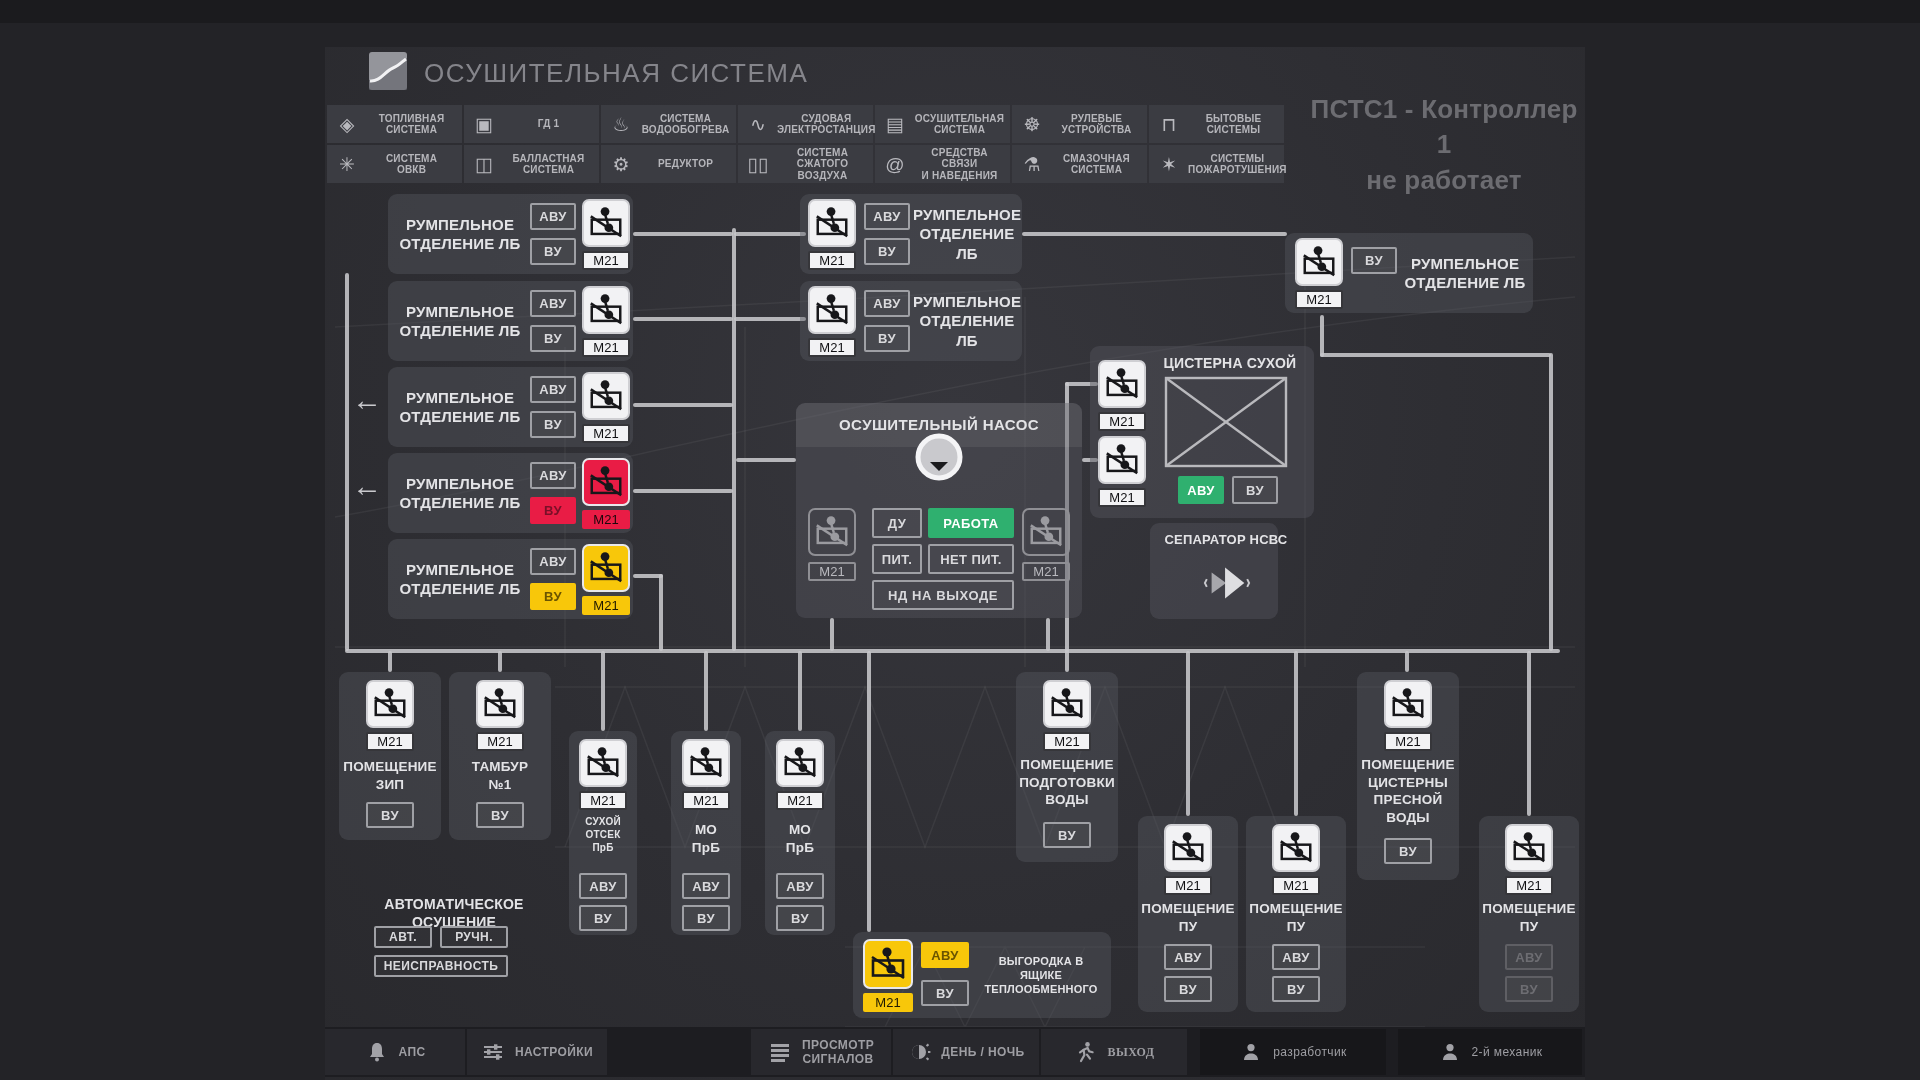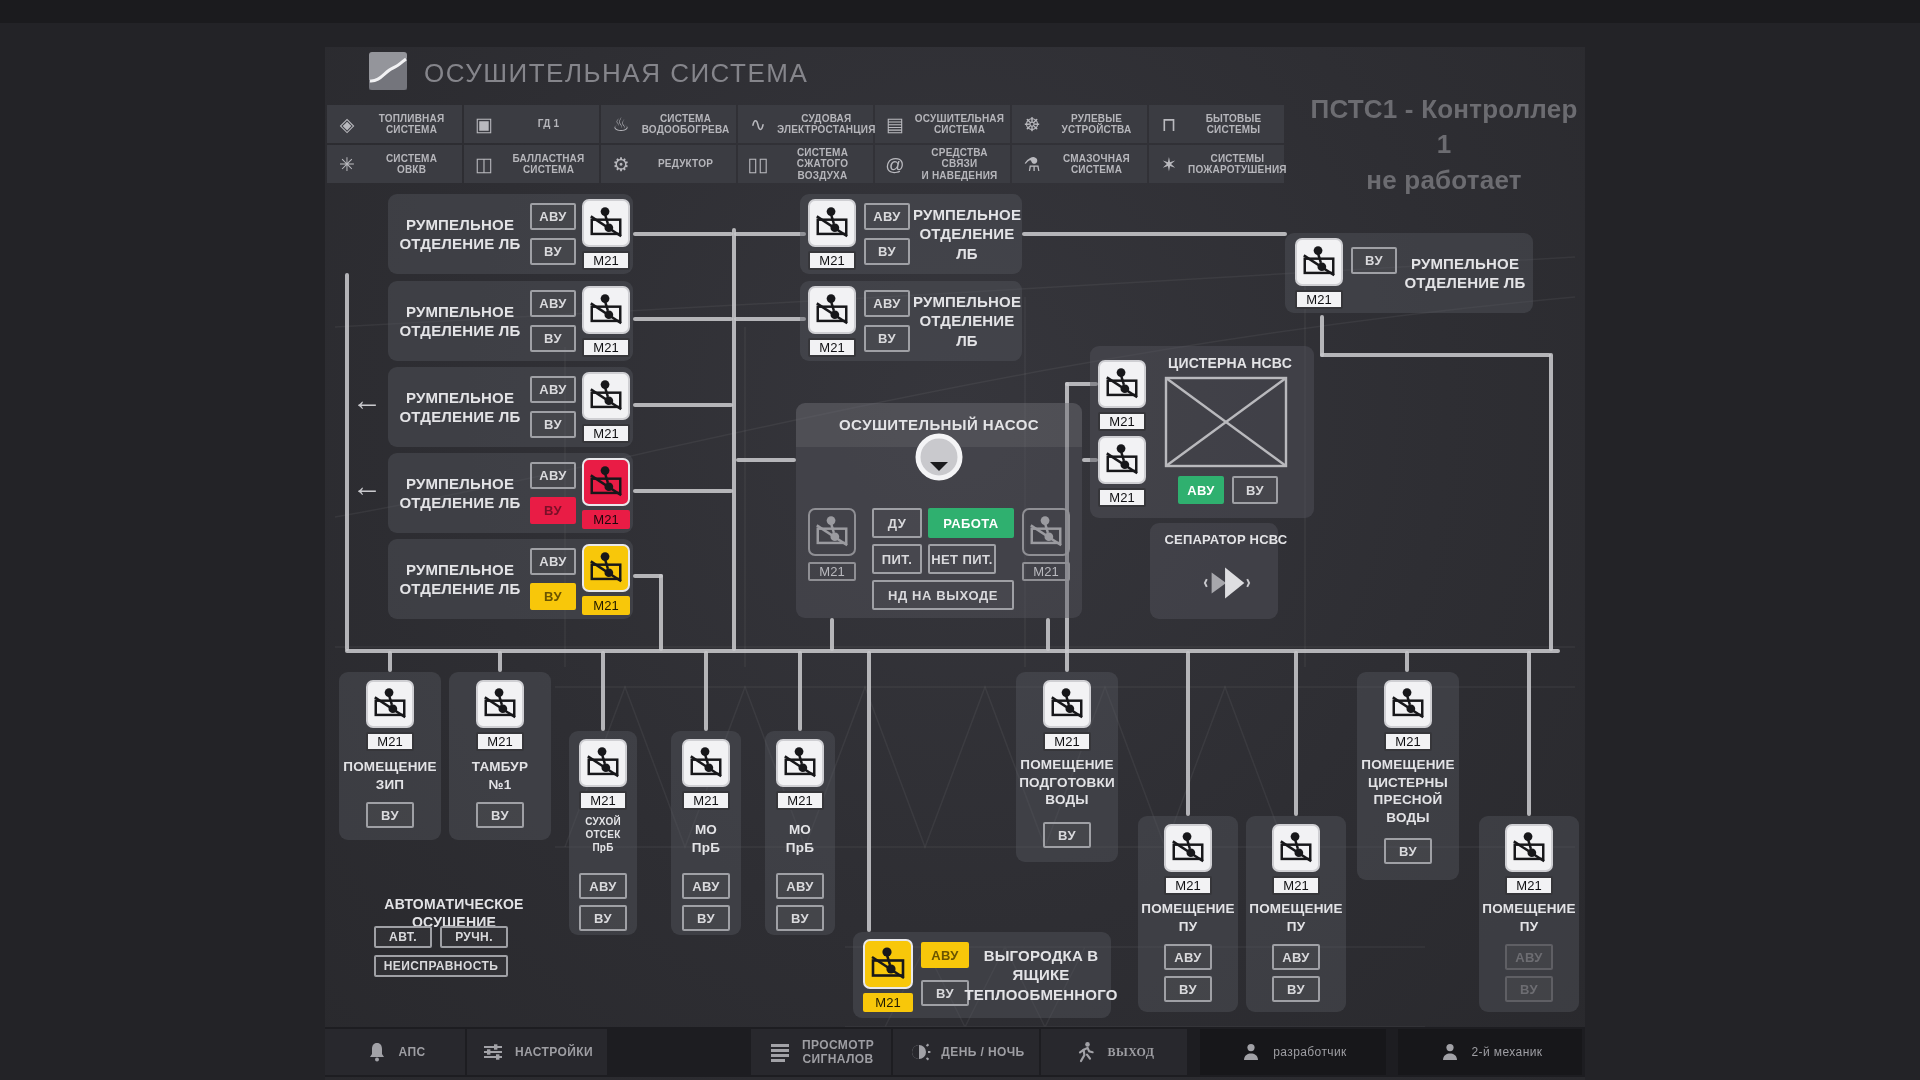--- a/index.html
+++ b/index.html
@@ -371,26 +371,26 @@
     <div class="m21 outline" style="left:12px;top:159px;width:48px;height:19px;">М21</div>
     <div class="sensor outline" style="left:226px;top:105px;width:48px;height:48px;">
         <svg class="sg" width="38" height="38">
           <use href="#s-sensor"></use>
         </svg>
       </div>
     <div class="m21 outline" style="left:226px;top:159px;width:48px;height:19px;">М21</div>
     <div class="btn" style="left:76px;top:105px;width:50px;height:30px;">ДУ</div>
     <div class="btn green" style="left:132px;top:105px;width:86px;height:30px;">РАБОТА</div>
     <div class="btn" style="left:76px;top:141px;width:50px;height:30px;">ПИТ.</div>
-    <div class="btn" style="left:132px;top:141px;width:68px;height:30px;text-align:center;">НЕТ ПИТ.</div>
+    <div class="btn" style="left:132px;top:141px;width:86px;height:30px;text-align:center;">НЕТ ПИТ.</div>
     <div class="btn wide" style="left:76px;top:177px;width:142px;height:30px;">НД НА ВЫХОДЕ</div>
   </div>
 
   <div class="panelbox" style="left:1090px;top:323px;width:224px;height:172px;">
-    <div class="abs lbl" style="left:64px;top:8px;width:152px;font-size:14px;">ЦИСТЕРНА НСВС</div>
+    <div class="abs lbl" style="left:64px;top:8px;width:152px;font-size:14px;">ЦИСТЕРНА СУХОЙ</div>
     <div class="sensor white" style="left:8px;top:14px;width:48px;height:48px;">
         <svg class="sg" width="38" height="38">
           <use href="#s-sensor"></use>
         </svg>
       </div>
     <div class="m21 white" style="left:8px;top:66px;width:48px;height:19px;">М21</div>
     <div class="sensor white" style="left:8px;top:90px;width:48px;height:48px;">
         <svg class="sg" width="38" height="38">
           <use href="#s-sensor"></use>
         </svg>
@@ -542,21 +542,21 @@
 
   <div class="blk" style="left:853px;top:909px;width:258px;height:86px;">
     <div class="sensor yellow" style="left:10px;top:7px;width:50px;height:50px;">
         <svg class="sg" width="40" height="40">
           <use href="#s-sensor"></use>
         </svg>
       </div>
     <div class="m21 yellow" style="left:10px;top:61px;width:50px;height:19px;">М21</div>
     <div class="btn yellow" style="left:68px;top:10px;width:48px;height:26px;">АВУ</div>
     <div class="btn" style="left:68px;top:48px;width:48px;height:26px;">ВУ</div>
-    <div class="abs lbl" style="left:122px;top:0;width:132px;height:86px;display:flex;align-items:center;justify-content:center;font-size:15px;">ВЫГОРОДКА В
+    <div class="abs lbl" style="left:122px;top:0;width:132px;height:86px;display:flex;align-items:center;justify-content:center;font-size:11px;">ВЫГОРОДКА В
 ЯЩИКЕ
 ТЕПЛООБМЕННОГО</div>
   </div>
 
   <div class="abs lbl" style="left:349px;top:872px;width:210px;font-size:14px;">АВТОМАТИЧЕСКОЕ ОСУШЕНИЕ</div>
   <div class="btn" style="left:374px;top:903px;width:58px;height:22px;font-size:12px;">АВТ.</div>
   <div class="btn" style="left:440px;top:903px;width:68px;height:22px;font-size:12px;">РУЧН.</div>
   <div class="btn" style="left:374px;top:932px;width:134px;height:22px;font-size:12px;">НЕИСПРАВНОСТЬ</div>
 
   <div class="abs" style="left:325px;top:1004px;width:1260px;height:50px;background:#1d1d21;"></div>

